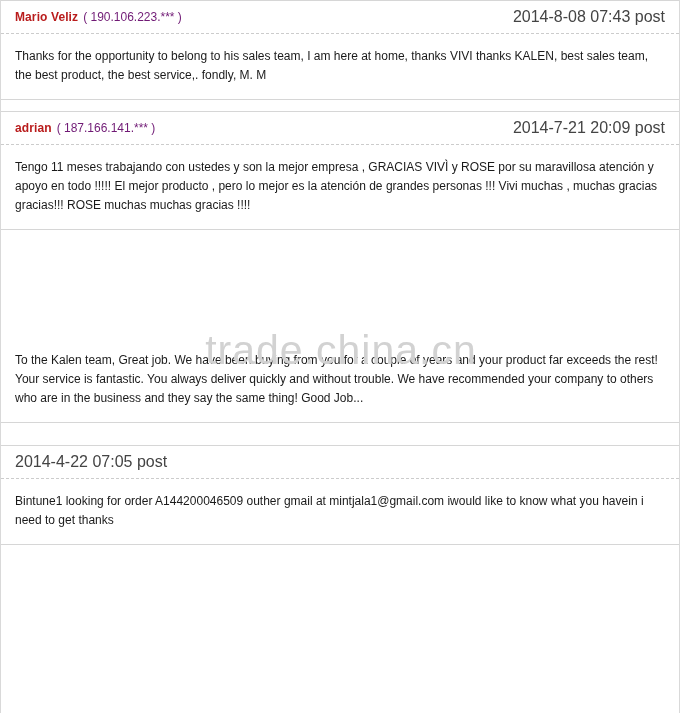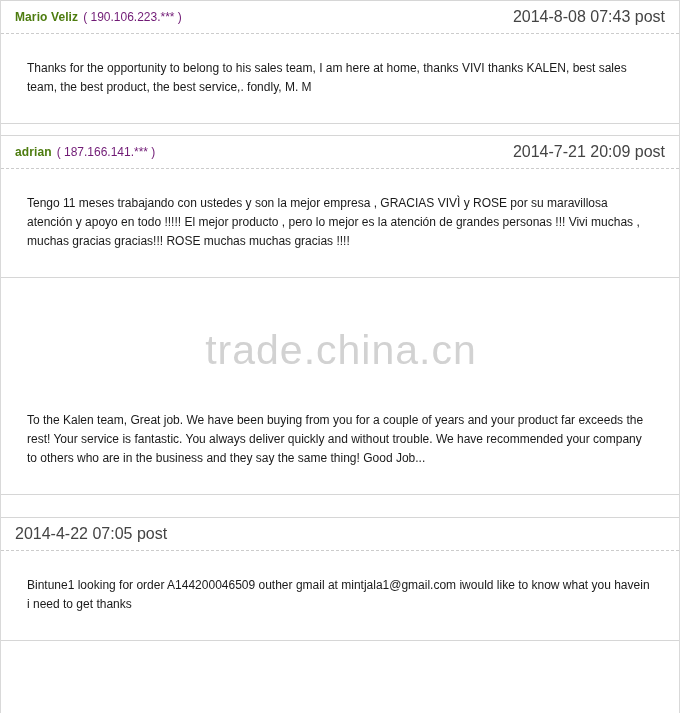--- a/index.html
+++ b/index.html
@@ -45,21 +45,21 @@
     border-top: none;
   }
   .author-wrap {
     display: flex;
     align-items: baseline;
     white-space: nowrap;
   }
   .author {
     font-size: 12px;
     font-weight: bold;
-    color: #4d7c0f;
+    color: #b91c1c;
     letter-spacing: 0.1px;
   }
   .ip {
     font-size: 12px;
     color: #701a75;
     margin-left: 5px;
   }
   .meta {
     font-size: 16px;
     color: #444444;
@@ -67,21 +67,21 @@
   }
   .comment-body {
     padding: 13px 14px 14px 14px;
     font-size: 12px;
     line-height: 19px;
     color: #1a1a1a;
     border-bottom: 1px solid #d6d6d6;
     background: #ffffff;
   }
   .comment-body p {
-    margin: 12px;
+    margin: 0;
   }
   .spacer {
     height: 11px;
     background: #ffffff;
   }
   .watermark {
     position: absolute;
     top: 327px;
     left: 0;
     width: 680px;

